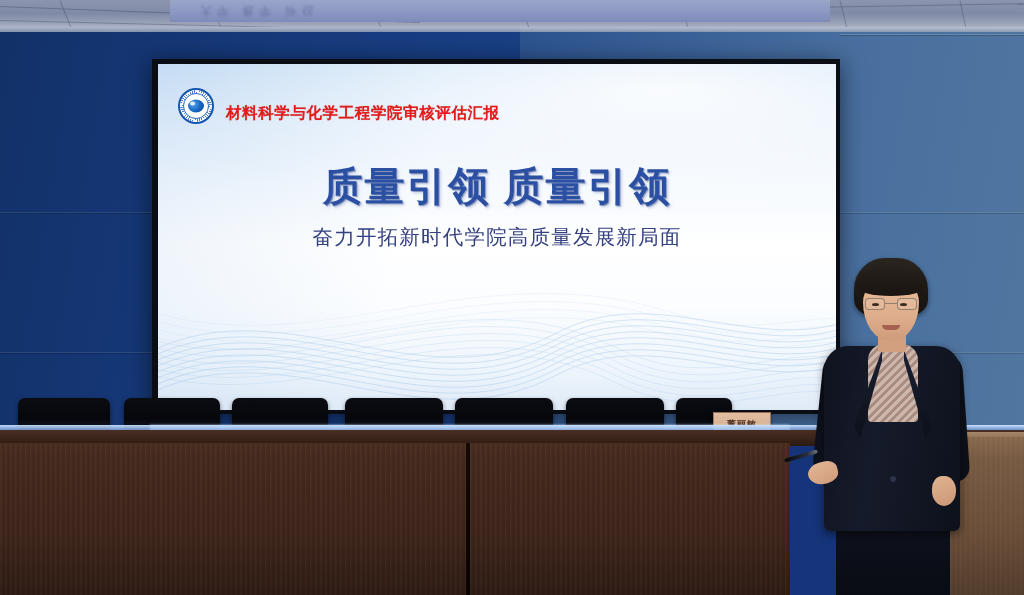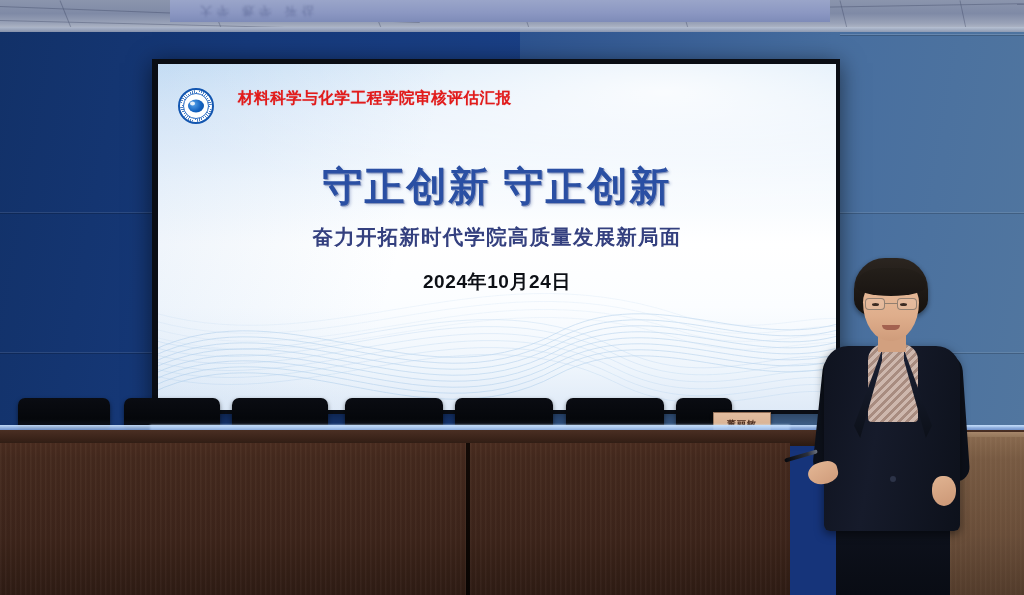--- a/index.html
+++ b/index.html
@@ -125,22 +125,22 @@
     width: 100%; height: 52%;
     pointer-events: none;
     opacity: .95;
   }
 
   
   .slide-header {
     position: absolute;
     left: 20px; top: 24px;
     display: flex;
-    align-items: flex-start;
-    gap: 24px;
+    align-items: flex-end;
+    gap: 12px;
   }
   .uni-logo {
     position: relative;
     width: 36px; height: 36px;
     border-radius: 50%;
     background: #ffffff;
     border: 2px solid #1356b0;
     box-sizing: border-box;
     flex: 0 0 auto;
   }
@@ -196,21 +196,21 @@
     font-weight: bold;
     color: #2a4fa3;
     letter-spacing: 2px;
     line-height: 1.12;
     text-shadow: 1px 1px 0 rgba(20,40,110,.35), 2px 2px 3px rgba(30,60,140,.25);
     white-space: nowrap;
   }
   .sub-title {
     margin-top: 14px;
     font-size: 20.5px;
-    font-weight: bold;
+    font-weight: normal;
     color: #34407f;
     letter-spacing: 1.2px;
     white-space: nowrap;
   }
   .presenter {
     margin-top: 44px;
     font-size: 19px;
     font-weight: bold;
     color: #1d2238;
     letter-spacing: 1.5px;
@@ -541,23 +541,22 @@
 
       <div class="slide-header">
         <div class="uni-logo">
           <div class="ring-text"></div>
           <div class="core"></div>
         </div>
         <div class="header-text">材料科学与化学工程学院审核评估汇报</div>
       </div>
 
       <div class="slide-body">
-        <div class="main-title">守正创新 守正创新</div>
+        <div class="main-title">质量引领 质量引领</div>
         <div class="sub-title">奋力开拓新时代学院高质量发展新局面</div>
-        <div class="slide-date">2024年10月24日</div>
       </div>
     </div>
   </div>
 
   <div class="chairs">
     <div class="chair" style="left:18px;width:92px;"></div>
     <div class="chair" style="left:124px;width:96px;"></div>
     <div class="chair" style="left:232px;width:96px;"></div>
     <div class="chair" style="left:345px;width:98px;"></div>
     <div class="chair" style="left:455px;width:98px;"></div>

